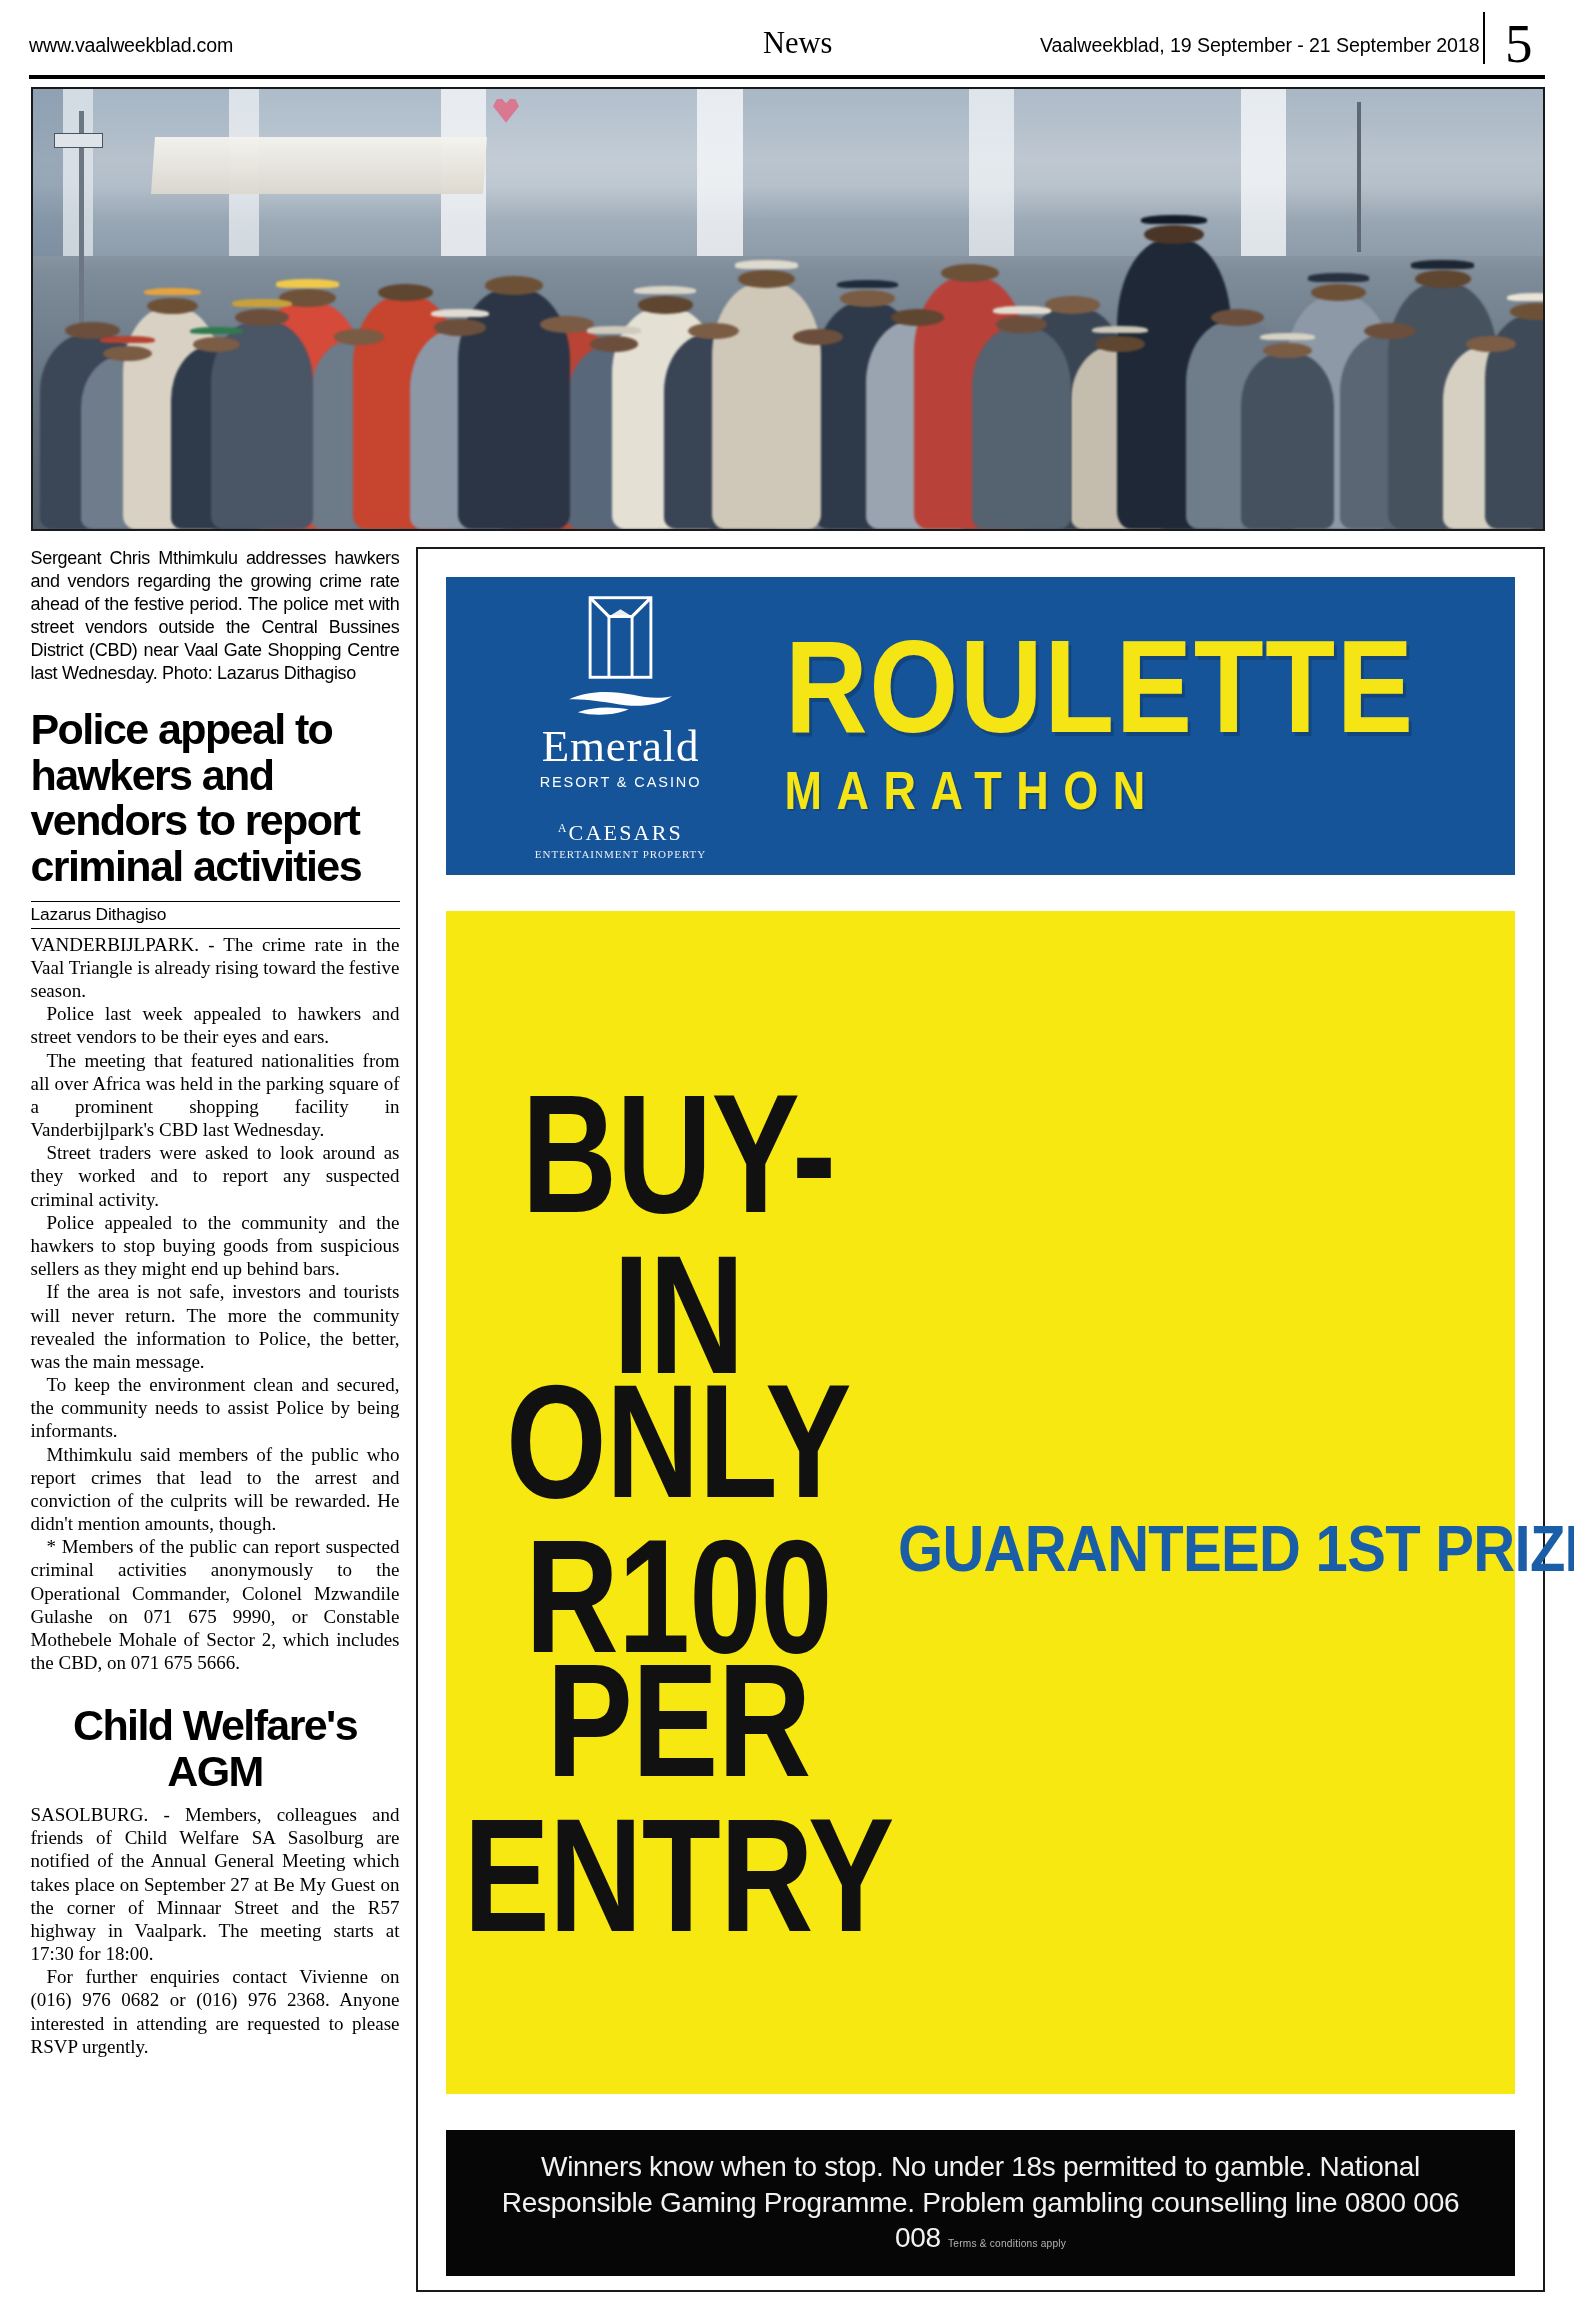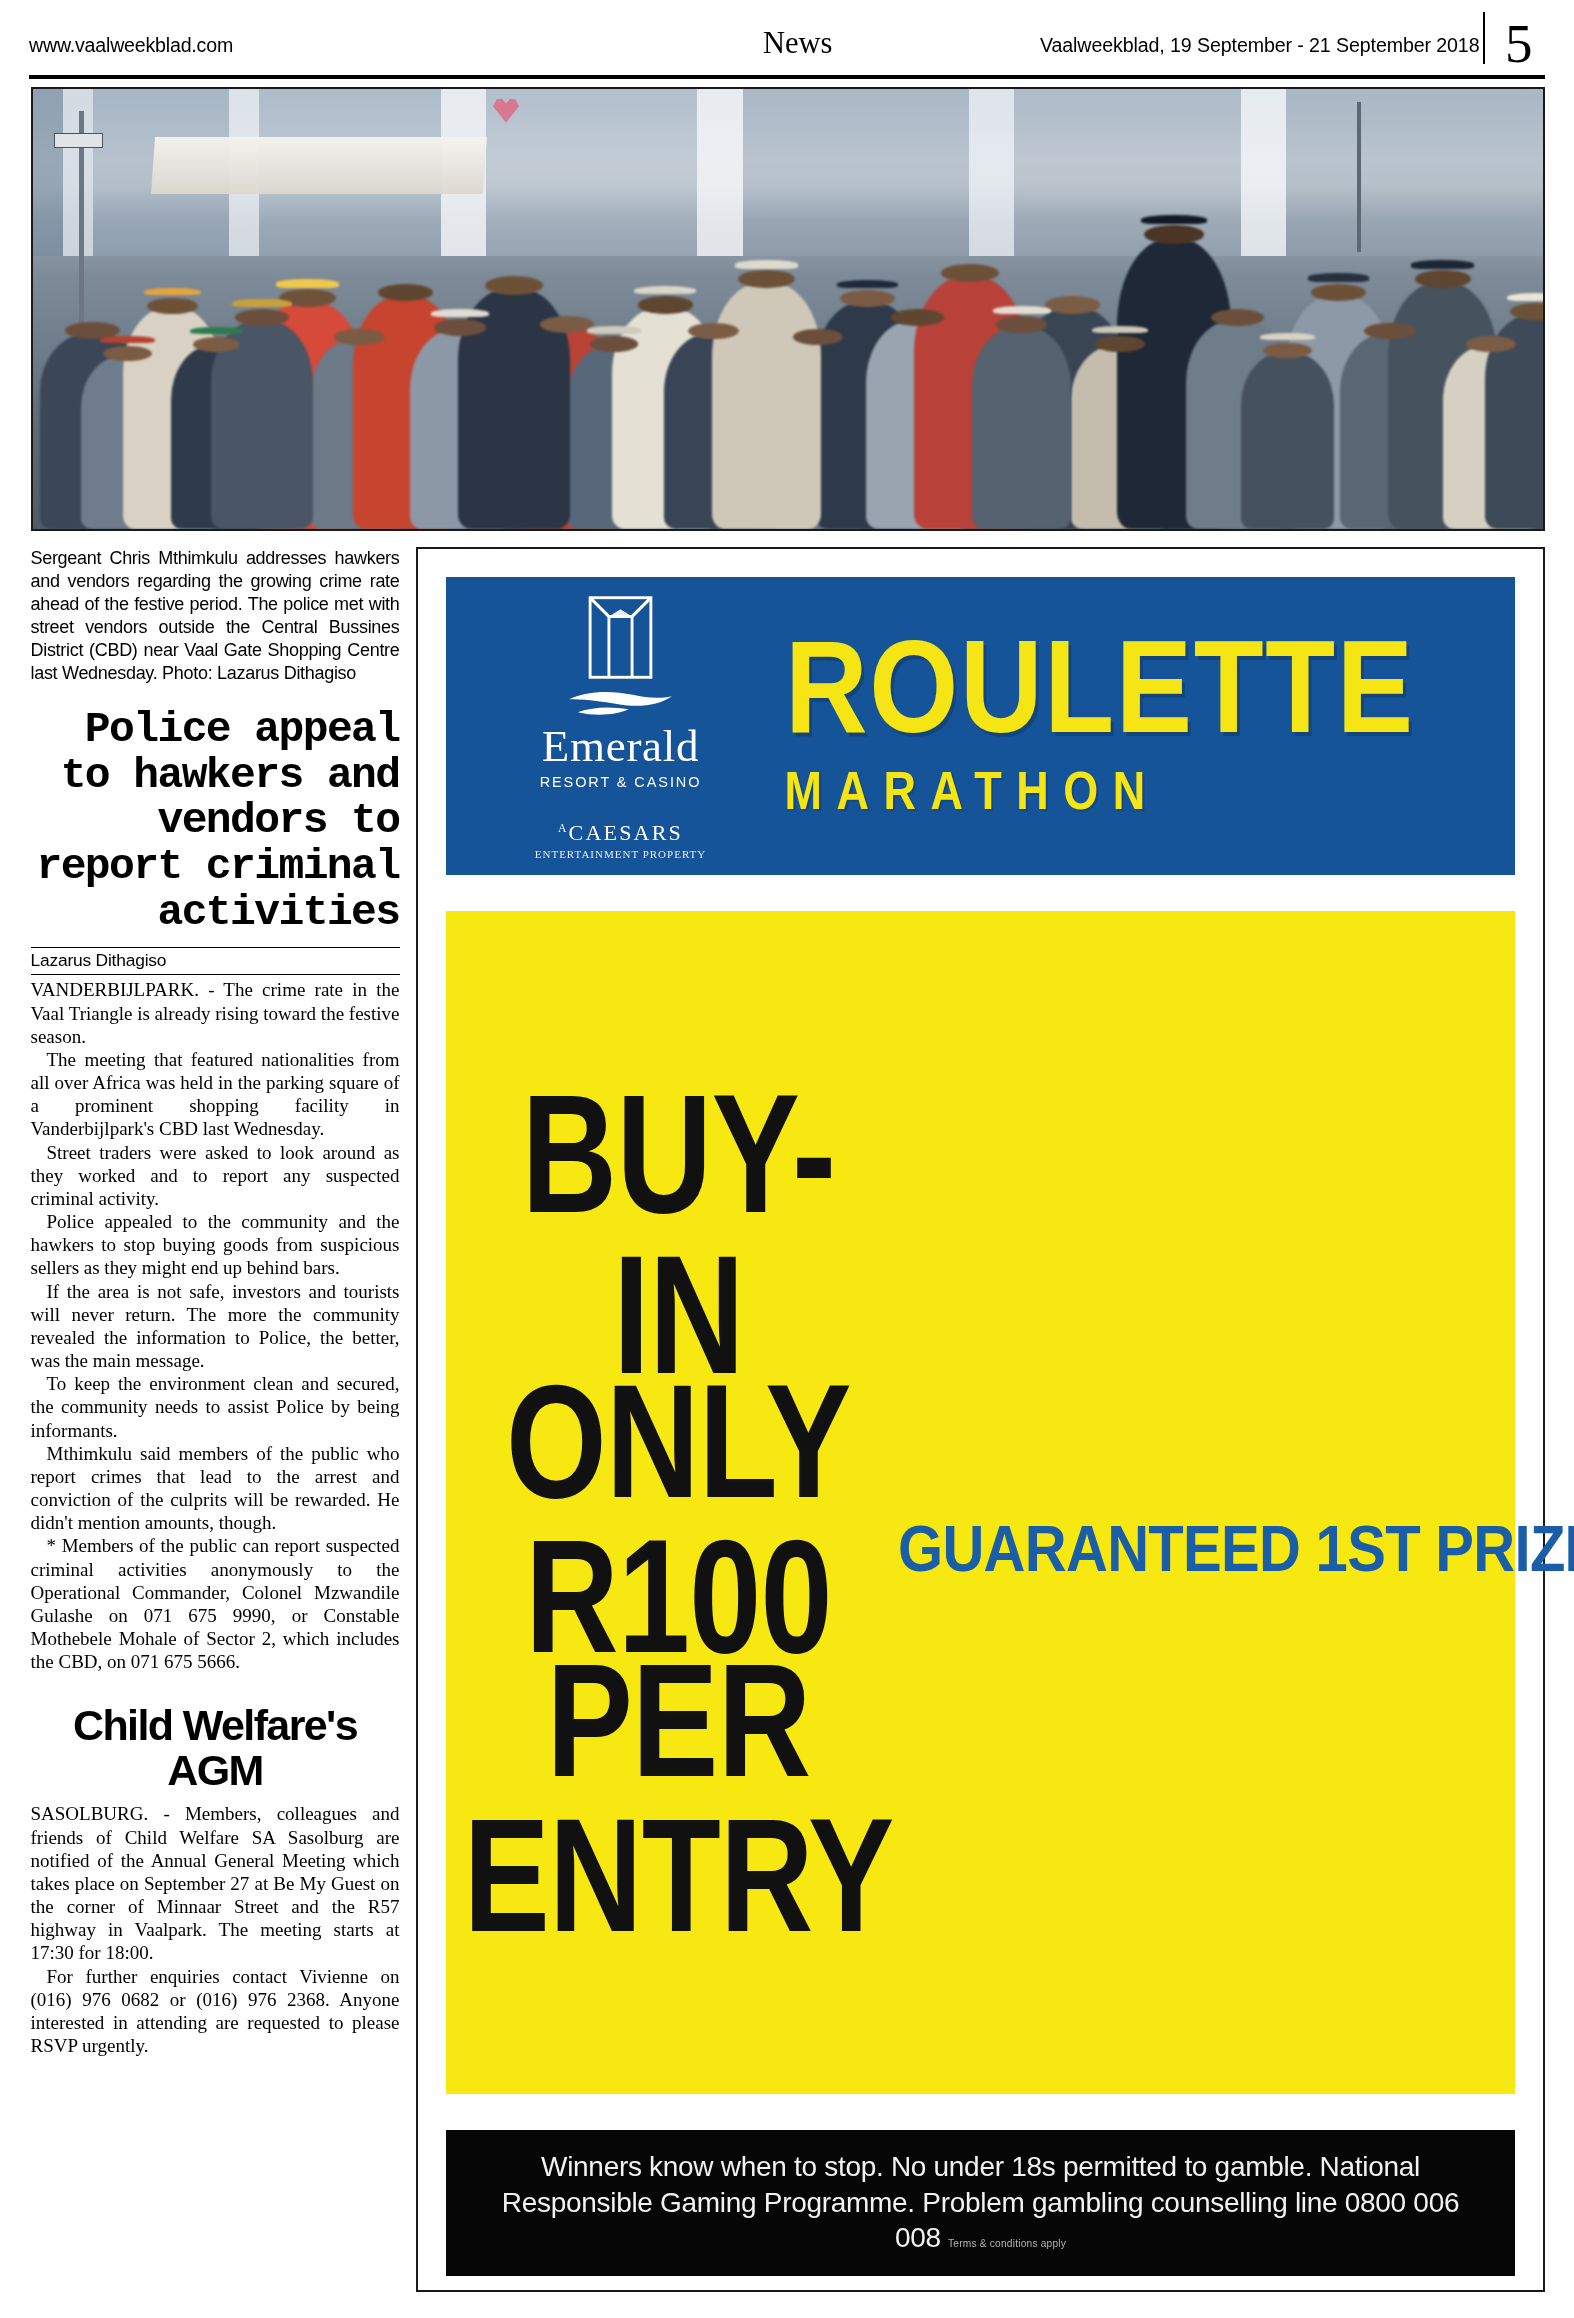--- a/index.html
+++ b/index.html
@@ -195,25 +195,25 @@
   .caption {
     font-family: "Liberation Sans", sans-serif;
     font-size: 18px;
     line-height: 1.28;
     text-align: justify;
     color: #000;
     letter-spacing: -0.3px;
   }
 
   .headline {
-    font-family: Liberation Mono, monospace;
+    font-family: Liberation Sans, sans-serif;
     font-weight: bold;
     font-size: 43px;
     line-height: 1.06;
-    text-align: right;
+    text-align: left;
     letter-spacing: -1.6px;
     margin-top: 22px;
     color: #000;
   }
 
   .byline-wrap {
     margin-top: 11.6px;
     border-top: 1.5px solid #000;
     border-bottom: 1.5px solid #000;
     padding: 2.2px 0 2.9px 0;
@@ -573,20 +573,21 @@
   <div class="caption">Sergeant Chris Mthimkulu addresses hawkers and vendors regarding the growing crime rate ahead of the festive period. The police met with street vendors outside the Central Bussines District (CBD) near Vaal Gate Shopping Centre last Wednesday. Photo: Lazarus Dithagiso</div>
 
   <h1 class="headline">Police appeal to hawkers and vendors to report criminal activities</h1>
 
   <div class="byline-wrap">
     <div class="byline">Lazarus Dithagiso</div>
   </div>
 
   <div class="body-text">
     <p>VANDERBIJLPARK. - The crime rate in the Vaal Triangle is already rising toward the festive season.</p>
+    <p>Police last week appealed to hawkers and street vendors to be their eyes and ears.</p>
     <p>The meeting that featured nationalities from all over Africa was held in the parking square of a prominent shopping facility in Vanderbijlpark's CBD last Wednesday.</p>
     <p>Street traders were asked to look around as they worked and to report any suspected criminal activity.</p>
     <p>Police appealed to the community and the hawkers to stop buying goods from suspicious sellers as they might end up behind bars.</p>
     <p>If the area is not safe, investors and tourists will never return. The more the community revealed the information to Police, the better, was the main message.</p>
     <p>To keep the environment clean and secured, the community needs to assist Police by being informants.</p>
     <p>Mthimkulu said members of the public who report crimes that lead to the arrest and conviction of the culprits will be rewarded. He didn't mention amounts, though.</p>
     <p>* Members of the public can report suspected criminal activities anonymously to the Operational Commander, Colonel Mzwandile Gulashe on 071 675 9990, or Constable Mothebele Mohale of Sector 2, which includes the CBD, on 071 675 5666.</p>
   </div>
 
   <h1 class="headline2">Child Welfare's AGM</h1>

